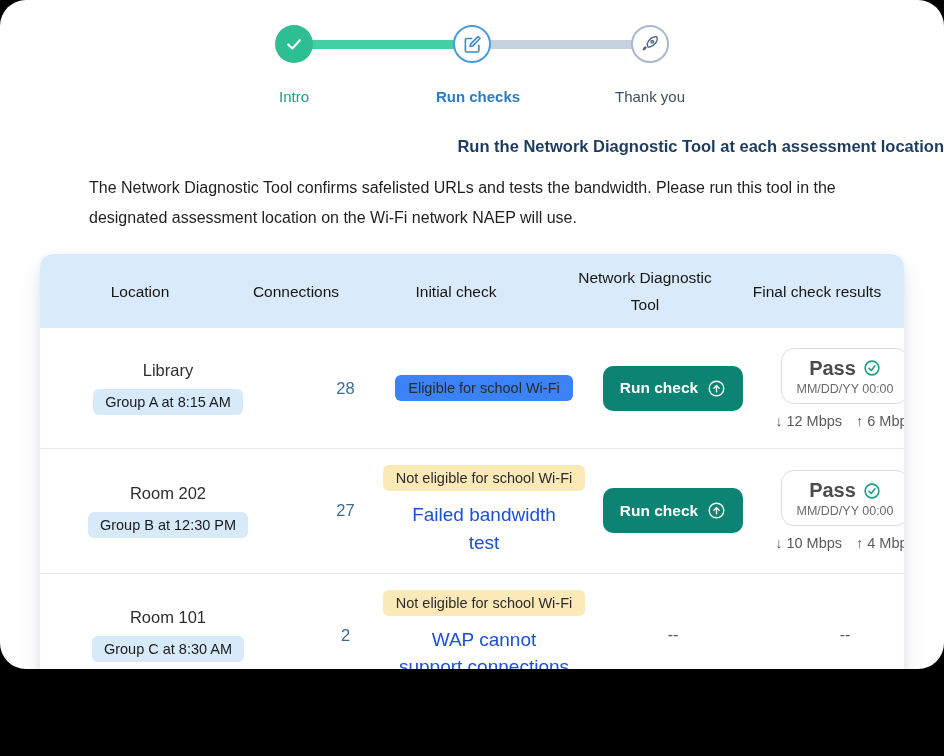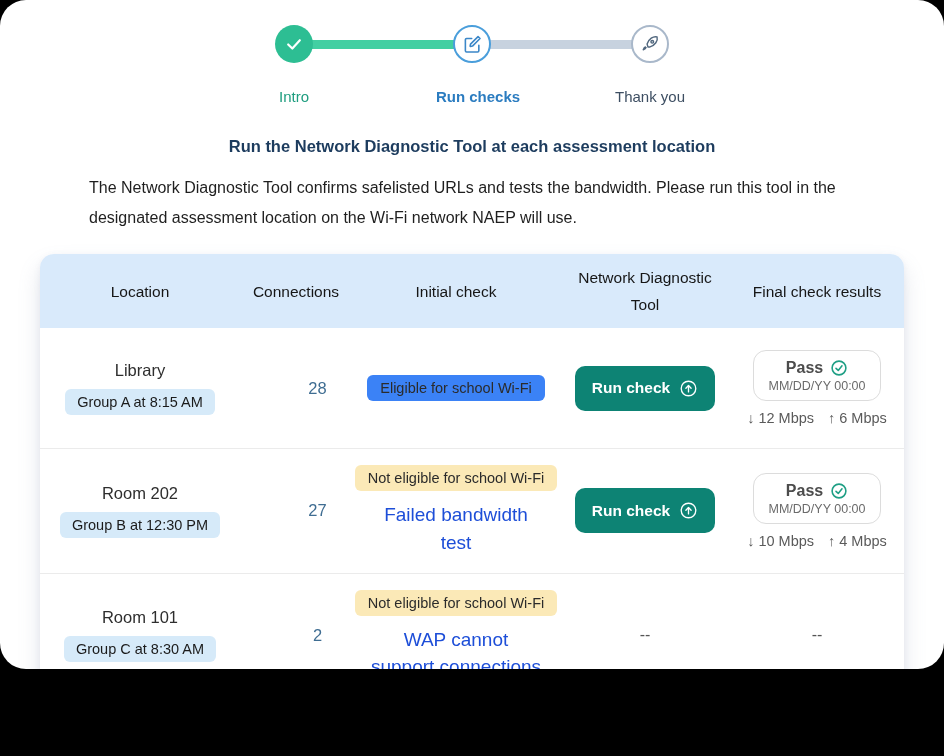--- a/index.html
+++ b/index.html
@@ -40,21 +40,21 @@
   .step-label {
     position:absolute; top:63px; transform:translateX(-50%);
     font-size:15px; white-space:nowrap;
   }
   .step-label.l1 { left:19px;  color:#1e9d7f; }
   .step-label.l2 { left:203px; color:#2b7cc0; font-weight:700; }
   .step-label.l3 { left:375px; color:#3d4e62; }
 
   
   .page-title {
-    margin-top:24px; text-align:center;
+    margin-top:24px; text-align:right;
     font-size:16.5px; font-weight:700; color:#1d3c5e;
   }
   .page-desc {
     width:766px; margin:17px auto 0;
     font-size:16px; line-height:1.85; color:#1f1f1f;
   }
 
   
   .table-card {
     width:864px; margin:22px auto 0;
@@ -66,21 +66,21 @@
   .grid-row {
     display:grid;
     grid-template-columns:200px 112px 208px 170px 174px;
   }
   .table-header { background:#d9eafb; }
   .hcell {
     min-height:66px; padding:10px 14px;
     display:flex; align-items:center; justify-content:center; text-align:center;
     font-size:15.5px; color:#161616; line-height:1.75;
   }
-  .table-row { background:#fff; }
+  .table-row { background:#fff;padding-left:28px; }
   .table-row + .table-row { border-top:1px solid #ebebeb; }
   .cell {
     min-height:120px; padding:16px 8px;
     display:flex; flex-direction:column; align-items:center; justify-content:center;
     text-align:center;
   }
 
   .loc-name { font-size:16.5px; color:#2e2e2e; }
   .sched-pill {
     margin-top:9px; padding:5px 12px; border-radius:6px;
@@ -99,21 +99,21 @@
     background:#0d8374; color:#fff; border:none; cursor:pointer;
     font-family:inherit; font-size:15.5px; font-weight:700;
     padding:13px 17px; border-radius:10px;
   }
 
   .result-card {
     border:1px solid #dcdcdc; border-radius:13px;
     background:#fff; padding:8px 14px 7px; min-width:124px;
   }
   .result-top { display:flex; align-items:center; justify-content:center; gap:7px; }
-  .result-status { font-size:16px; font-weight:700; color:#4c4c4c; }
+  .result-status { font-size:20px; font-weight:700; color:#4c4c4c; }
   .result-ts { margin-top:2px; font-size:12.5px; color:#6b6b6b; white-space:nowrap; }
   .speeds { margin-top:9px; display:flex; gap:14px; font-size:14.5px; color:#5a5a5a; }
   .speed { display:flex; gap:4px; align-items:center; white-space:nowrap; }
   .empty-val { font-size:16px; color:#555; }
 
   .card-footer {
     background:#eef1f6; border-top:1px solid #e3e7ee;
     height:78px; display:flex; align-items:center; justify-content:center; gap:26px;
   }
   .btn {

